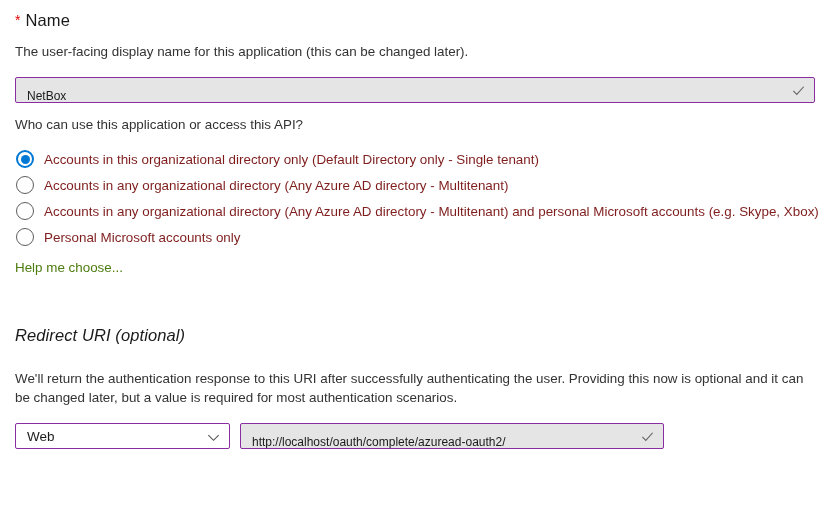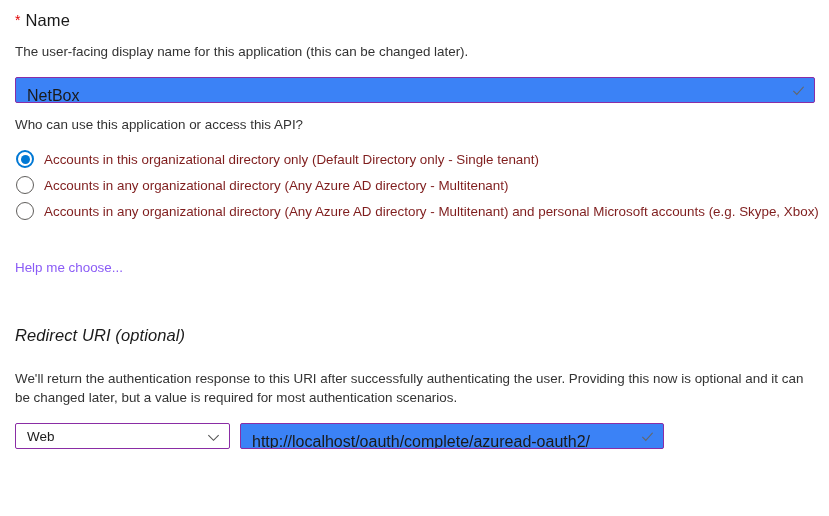--- a/index.html
+++ b/index.html
@@ -33,23 +33,23 @@
     position: relative;
     margin-top: 16px;
     width: 800px;
     height: 26px;
   }
   .text-input {
     width: 100%;
     height: 100%;
     border: 1.5px solid #8a2da5;
     border-radius: 2px;
-    background: #3b82f6;
+    background: #e5e5e5;
     font-family: "Liberation Sans", "DejaVu Sans", sans-serif;
-    font-size: 16px;
+    font-size: 12px;
     color: #1a1a1a;
     padding: 12px 30px 0 11px;
     outline: none;
   }
   .input-valid-icon {
     position: absolute;
     right: 9px;
     top: 6px;
     width: 15px;
     height: 15px;
@@ -88,23 +88,23 @@
   }
   .radio-label {
     margin-left: 10px;
     font-size: 13.4px;
     color: #7f1d1d;
     white-space: nowrap;
   }
 
   .help-link {
     display: inline-block;
-    margin-top: 36px;
+    margin-top: 10px;
     font-size: 13.4px;
-    color: #8b5cf6;
+    color: #4d7c0f;
     text-decoration: none;
     cursor: pointer;
   }
 
   
   .redirect-title { margin-top: 50px; font-style: italic; }
   .redirect-desc { margin-top: 24px; width: 800px; }
 
   .uri-row {
     margin-top: 16px;
@@ -168,20 +168,24 @@
       <span class="radio-label">Accounts in this organizational directory only (Default Directory only - Single tenant)</span>
     </div>
     <div class="radio-row">
       <span class="radio-circle"></span>
       <span class="radio-label">Accounts in any organizational directory (Any Azure AD directory - Multitenant)</span>
     </div>
     <div class="radio-row">
       <span class="radio-circle"></span>
       <span class="radio-label">Accounts in any organizational directory (Any Azure AD directory - Multitenant) and personal Microsoft accounts (e.g. Skype, Xbox)</span>
     </div>
+    <div class="radio-row">
+      <span class="radio-circle"></span>
+      <span class="radio-label">Personal Microsoft accounts only</span>
+    </div>
   </div>
 
   <a class="help-link">Help me choose...</a>
 
   
   <div class="section-title redirect-title">Redirect URI (optional)</div>
   <div class="desc redirect-desc">We'll return the authentication response to this URI after successfully authenticating the user. Providing this now is optional and it can be changed later, but a value is required for most authentication scenarios.</div>
 
   <div class="uri-row">
     <div class="platform-select">

